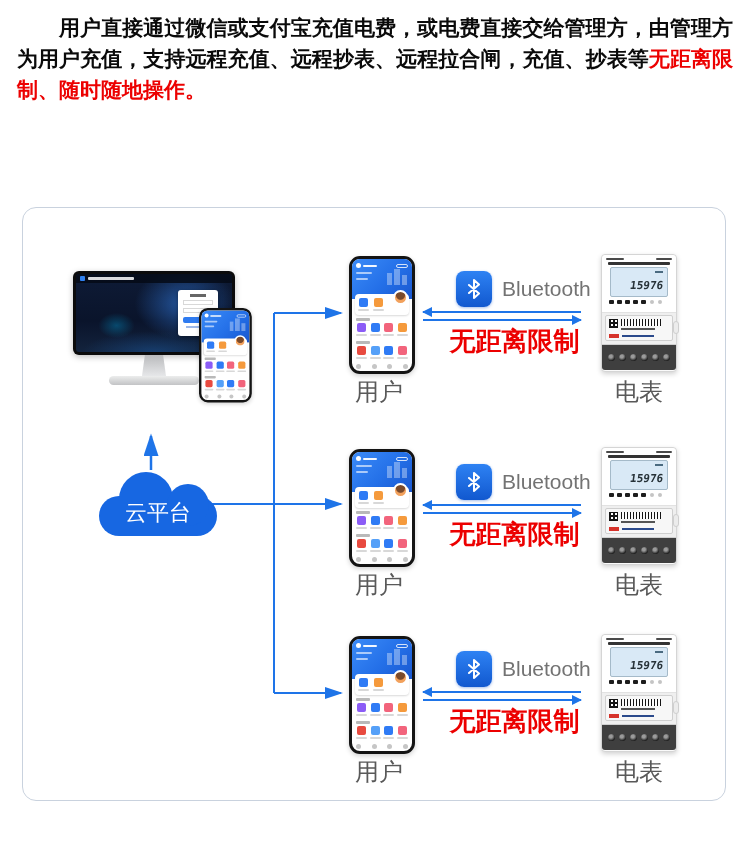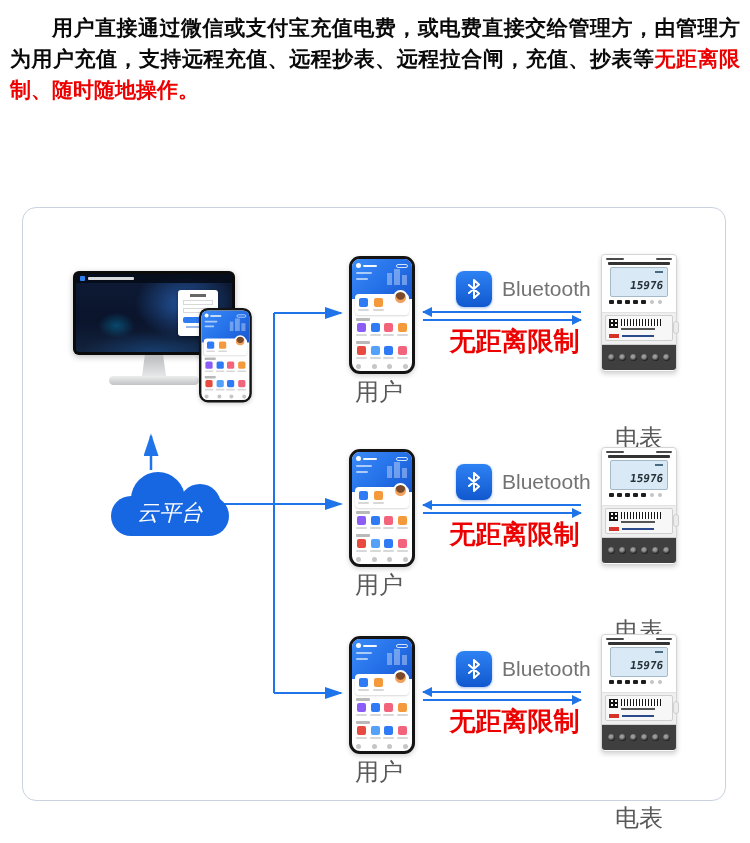--- a/index.html
+++ b/index.html
@@ -1,21 +1,21 @@
 <!DOCTYPE html>
 <html lang="zh"><head>
 <meta charset="utf-8">
 <style>
   * { margin:0; padding:0; box-sizing:border-box; }
   body { background:#fff; font-family:"Liberation Sans","DejaVu Sans",sans-serif; }
   .page { position:relative; width:750px; height:843px; background:#fff; overflow:hidden; }
 
   
   .title { margin:16px 8px 0; text-align:center; font-size:44px; font-weight:900; color:#000; letter-spacing:0.5px; white-space:nowrap; }
-  .intro { margin:12px 10px 0; font-size:21px; line-height:31px; font-weight:700; color:#0a0a0a; text-align:justify; text-indent:2em; }
+  .intro { margin:12px 17px 0; font-size:21px; line-height:31px; font-weight:700; color:#0a0a0a; text-align:justify; text-indent:2em; }
   .intro .hl { color:#ec0000; }
 
   
   .diagram { position:absolute; left:22px; top:207px; width:704px; height:594px; border:1px solid #c9d2de; border-radius:14px; background:#fff; }
   .connectors { position:absolute; left:0; top:0; width:704px; height:594px; pointer-events:none; }
 
   .label { position:absolute; text-align:center; color:#595959; font-size:24px; }
 
   
   .monitor { position:absolute; left:50px; top:63px; width:162px; height:84px; background:#0b0b0c; border-radius:6px; padding:3px; box-shadow:0 2px 6px rgba(0,0,0,.25); }
@@ -61,21 +61,21 @@
   .ic { width:9px; height:9px; border-radius:2px; position:relative; }
   .ic::after { content:""; position:absolute; left:-1px; top:11px; width:11px; height:2px; background:#d8d8d8; border-radius:1px; }
   .c-blue { background:#2f7bf5; } .c-orange { background:#f59a3c; } .c-purple { background:#8b5cf6; }
   .c-pink { background:#f2647c; } .c-red { background:#e84a3f; } .c-blue2 { background:#55a0f8; }
   .p-sec { padding:3px 4px 2px; } .sec-bar { display:block; width:14px; height:3px; background:#b9b9b9; border-radius:1px; }
   .p-icons { display:flex; justify-content:space-between; padding:0 5px; height:15px; }
   .p-nav { position:absolute; bottom:2px; left:4px; right:4px; display:flex; justify-content:space-between; }
   .p-nav span { width:5px; height:5px; border-radius:50%; background:#c6c6c6; }
 
   
-  .cloud { position:absolute; left:88px; top:264px; width:118px; height:64px;font-style:italic; }
+  .cloud { position:absolute; left:76px; top:264px; width:118px; height:64px; }
   .cloud::before { content:""; position:absolute; left:20px; top:0; width:54px; height:54px; border-radius:50%; background:#1767e2; }
   .cloud::after { content:""; position:absolute; right:8px; top:12px; width:42px; height:42px; border-radius:50%; background:#1767e2; }
   .cloud-body { position:absolute; bottom:0; left:0; width:118px; height:40px; background:#1767e2; border-radius:20px; }
   .cloud-label { position:absolute; left:0; top:26px; width:118px; text-align:center; color:#fff; font-size:22px; z-index:2; }
 
   
   .row { position:absolute; left:300px; width:390px; height:152px; }
   .row .phone { left:26px; top:0; }
   .user-label { left:-4px; top:120px; width:120px; }
   .bt-group { position:absolute; left:133px; top:15px; display:flex; align-items:center; }
@@ -83,21 +83,21 @@
     display:flex; align-items:center; justify-content:center; box-shadow:0 1px 3px rgba(17,88,207,.4); }
   .bt-text { margin-left:10px; font-size:21px; color:#737373; }
   .link-arrows { position:absolute; left:100px; top:55px; width:158px; }
   .la { position:relative; height:2px; background:#1e74e8; }
   .la + .la { margin-top:6px; }
   .la.left::before { content:""; position:absolute; left:-1px; top:-4px; border-right:10px solid #1e74e8;
     border-top:5px solid transparent; border-bottom:5px solid transparent; }
   .la.right::after { content:""; position:absolute; right:-1px; top:-4px; border-left:10px solid #1e74e8;
     border-top:5px solid transparent; border-bottom:5px solid transparent; }
   .nd-label { position:absolute; left:90px; top:68px; width:180px; text-align:center; color:#ec0000; font-size:26px; font-weight:700;padding-left:23px; }
-  .meter-label { left:238px; top:120px; width:156px;margin-top:46px; }
+  .meter-label { left:238px; top:120px; width:156px; }
 
   
   .meter { position:absolute; left:278px; top:-2px; width:76px; height:118px; background:#fafafa;
     border:1px solid #d5d5d5; border-radius:4px; box-shadow:0 2px 5px rgba(0,0,0,.18); }
   .m-top { height:58px; background:#fff; border-bottom:1px solid #e2e2e2; border-radius:4px 4px 0 0; padding:3px 4px 0; }
   .m-tinyrow { display:flex; justify-content:space-between; }
   .m-tinyrow span { height:2px; background:#4a4a4a; border-radius:1px; }
   .mt-a { width:18px; } .mt-b { width:16px; }
   .m-title { width:62px; height:3px; background:#333; margin:2px auto; border-radius:1px; }
   .m-lcd { margin:1px auto 0; width:58px; height:30px; background:#d9e9f6; border:1px solid #a5bac9; border-radius:2px; position:relative; }

